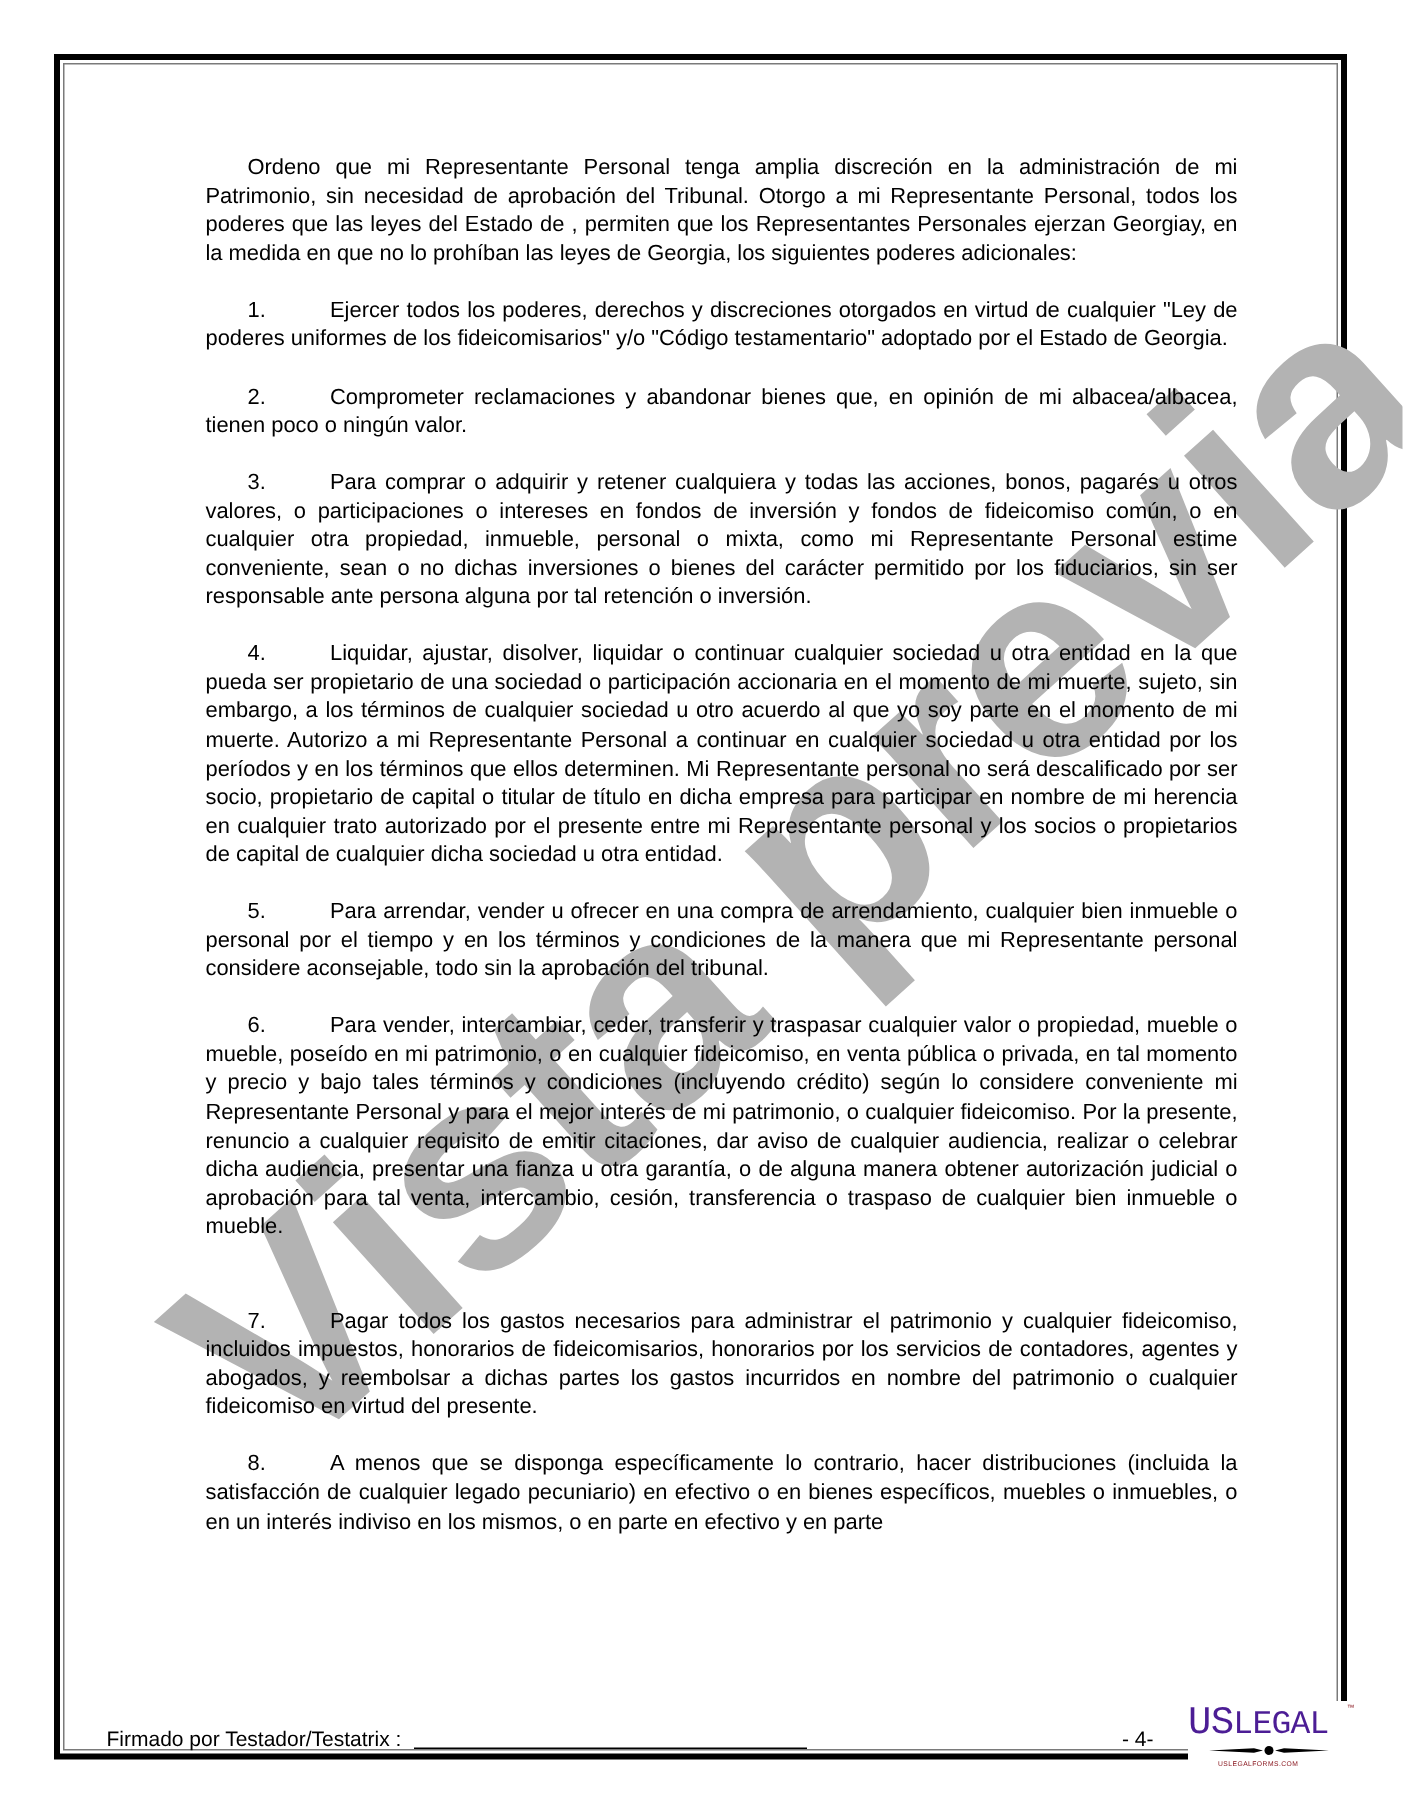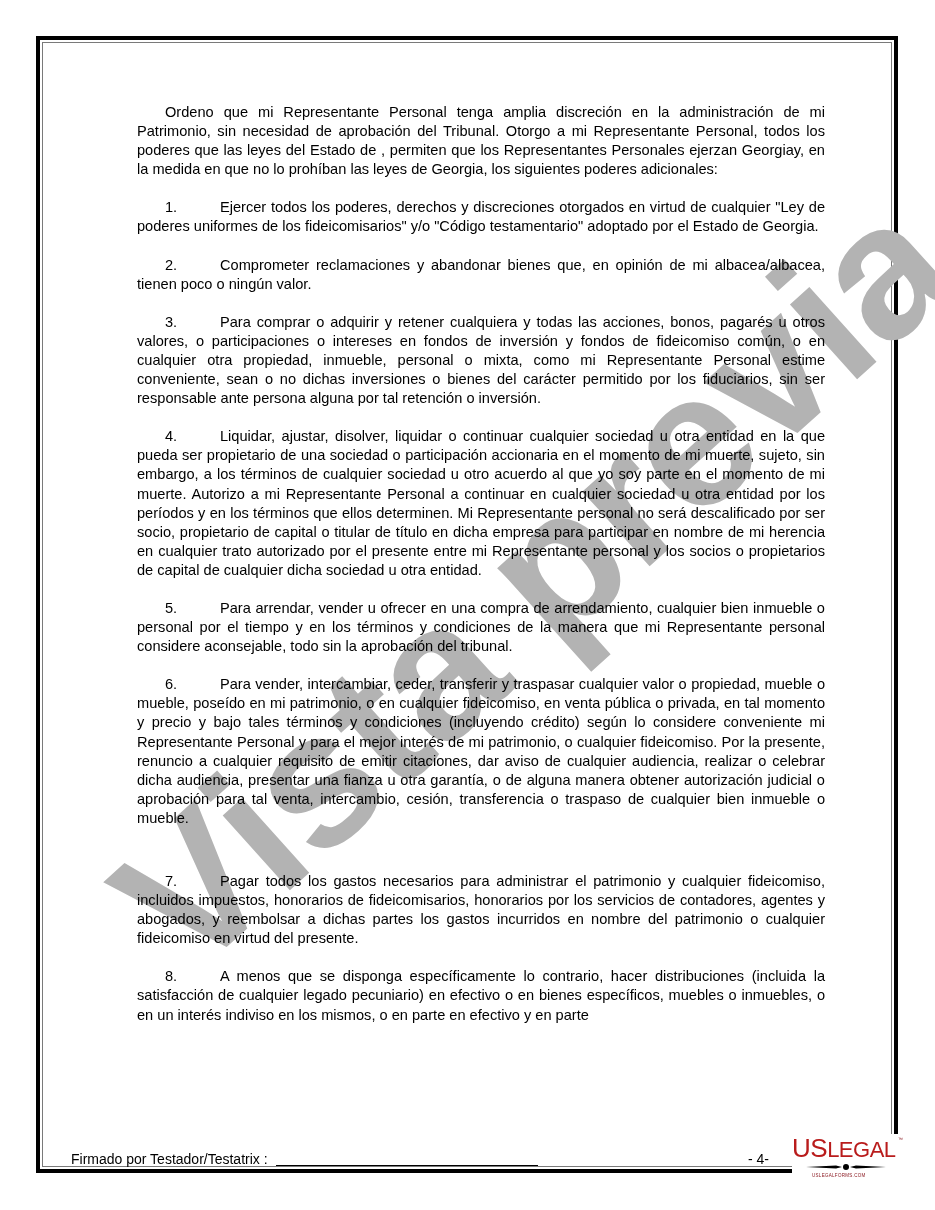--- a/index.html
+++ b/index.html
@@ -115,24 +115,24 @@
       top: 1134px;
       width: 110px;
       height: 48px;
       z-index: 3;
       background: #fff;
     }
     .logo .brand {
       position: absolute;
       left: 0;
       top: 0;
-      font-family: Liberation Sans, sans-serif;
+      font-family: Liberation Mono, monospace;
       font-size: 26px;
       line-height: 28px;
-      color: #b91c1c;
+      color: #4c1d95;
       letter-spacing: -0.5px;
       white-space: nowrap;
     }
     .logo .brand .small-caps {
       font-size: 22px;
     }
     .logo .tm {
       position: absolute;
       left: 106px;
       top: 2px;

